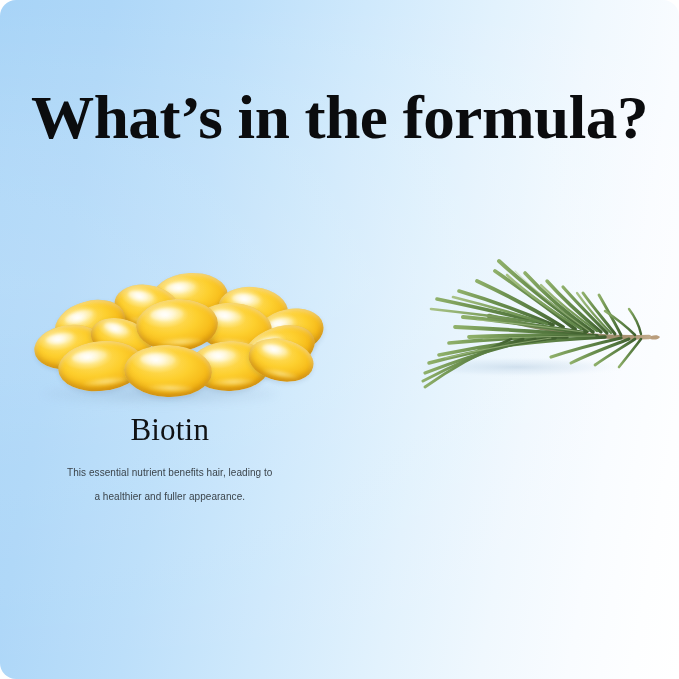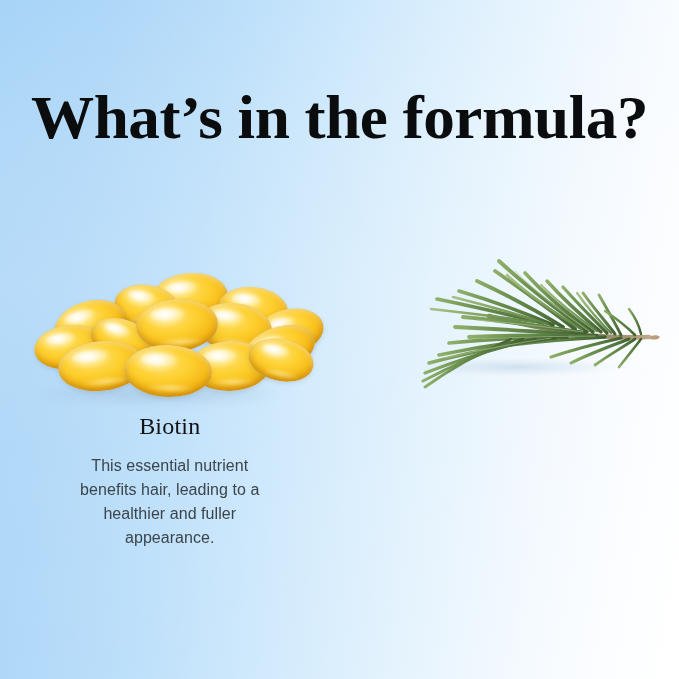--- a/index.html
+++ b/index.html
@@ -21,20 +21,21 @@
       linear-gradient(100deg,
         #a8d4f7 0%,
         #aed7f8 14%,
         #bcdffa 30%,
         #cfe9fc 46%,
         #e2f2fd 62%,
         #f0f8fe 75%,
         #f9fcff 86%,
         #fdfeff 94%,
         #ffffff 100%);
+    border-radius: 16px;
   }
   
   #bg-wash {
     position: absolute;
     inset: 0;
     background:
       linear-gradient(180deg,
         rgba(255,255,255,0.00) 0%,
         rgba(255,255,255,0.10) 22%,
         rgba(255,255,255,0.14) 42%,
@@ -77,32 +78,32 @@
 
   .art-stage {
     position: relative;
     width: 320px;
     height: 165px;
   }
 
   .ingredient-name {
     font-family: "Liberation Serif", "DejaVu Serif", serif;
     font-weight: 400;
-    font-size: 24px;
+    font-size: 31px;
     line-height: 1;
     color: #101214;
     margin-top: 14px;
     letter-spacing: 0.2px;
   }
   .ingredient-desc {
     width: 212px;
     margin-top: 16px;
     text-align: center;
     font-family: "Liberation Sans", sans-serif;
-    font-size: 16px;
+    font-size: 10px;
     line-height: 24px;
     color: #3b444b;
     letter-spacing: 0.05px;
   }
 
   
   #capsule-pile {
     position: absolute;
     left: 8px;
     top: 40px;

